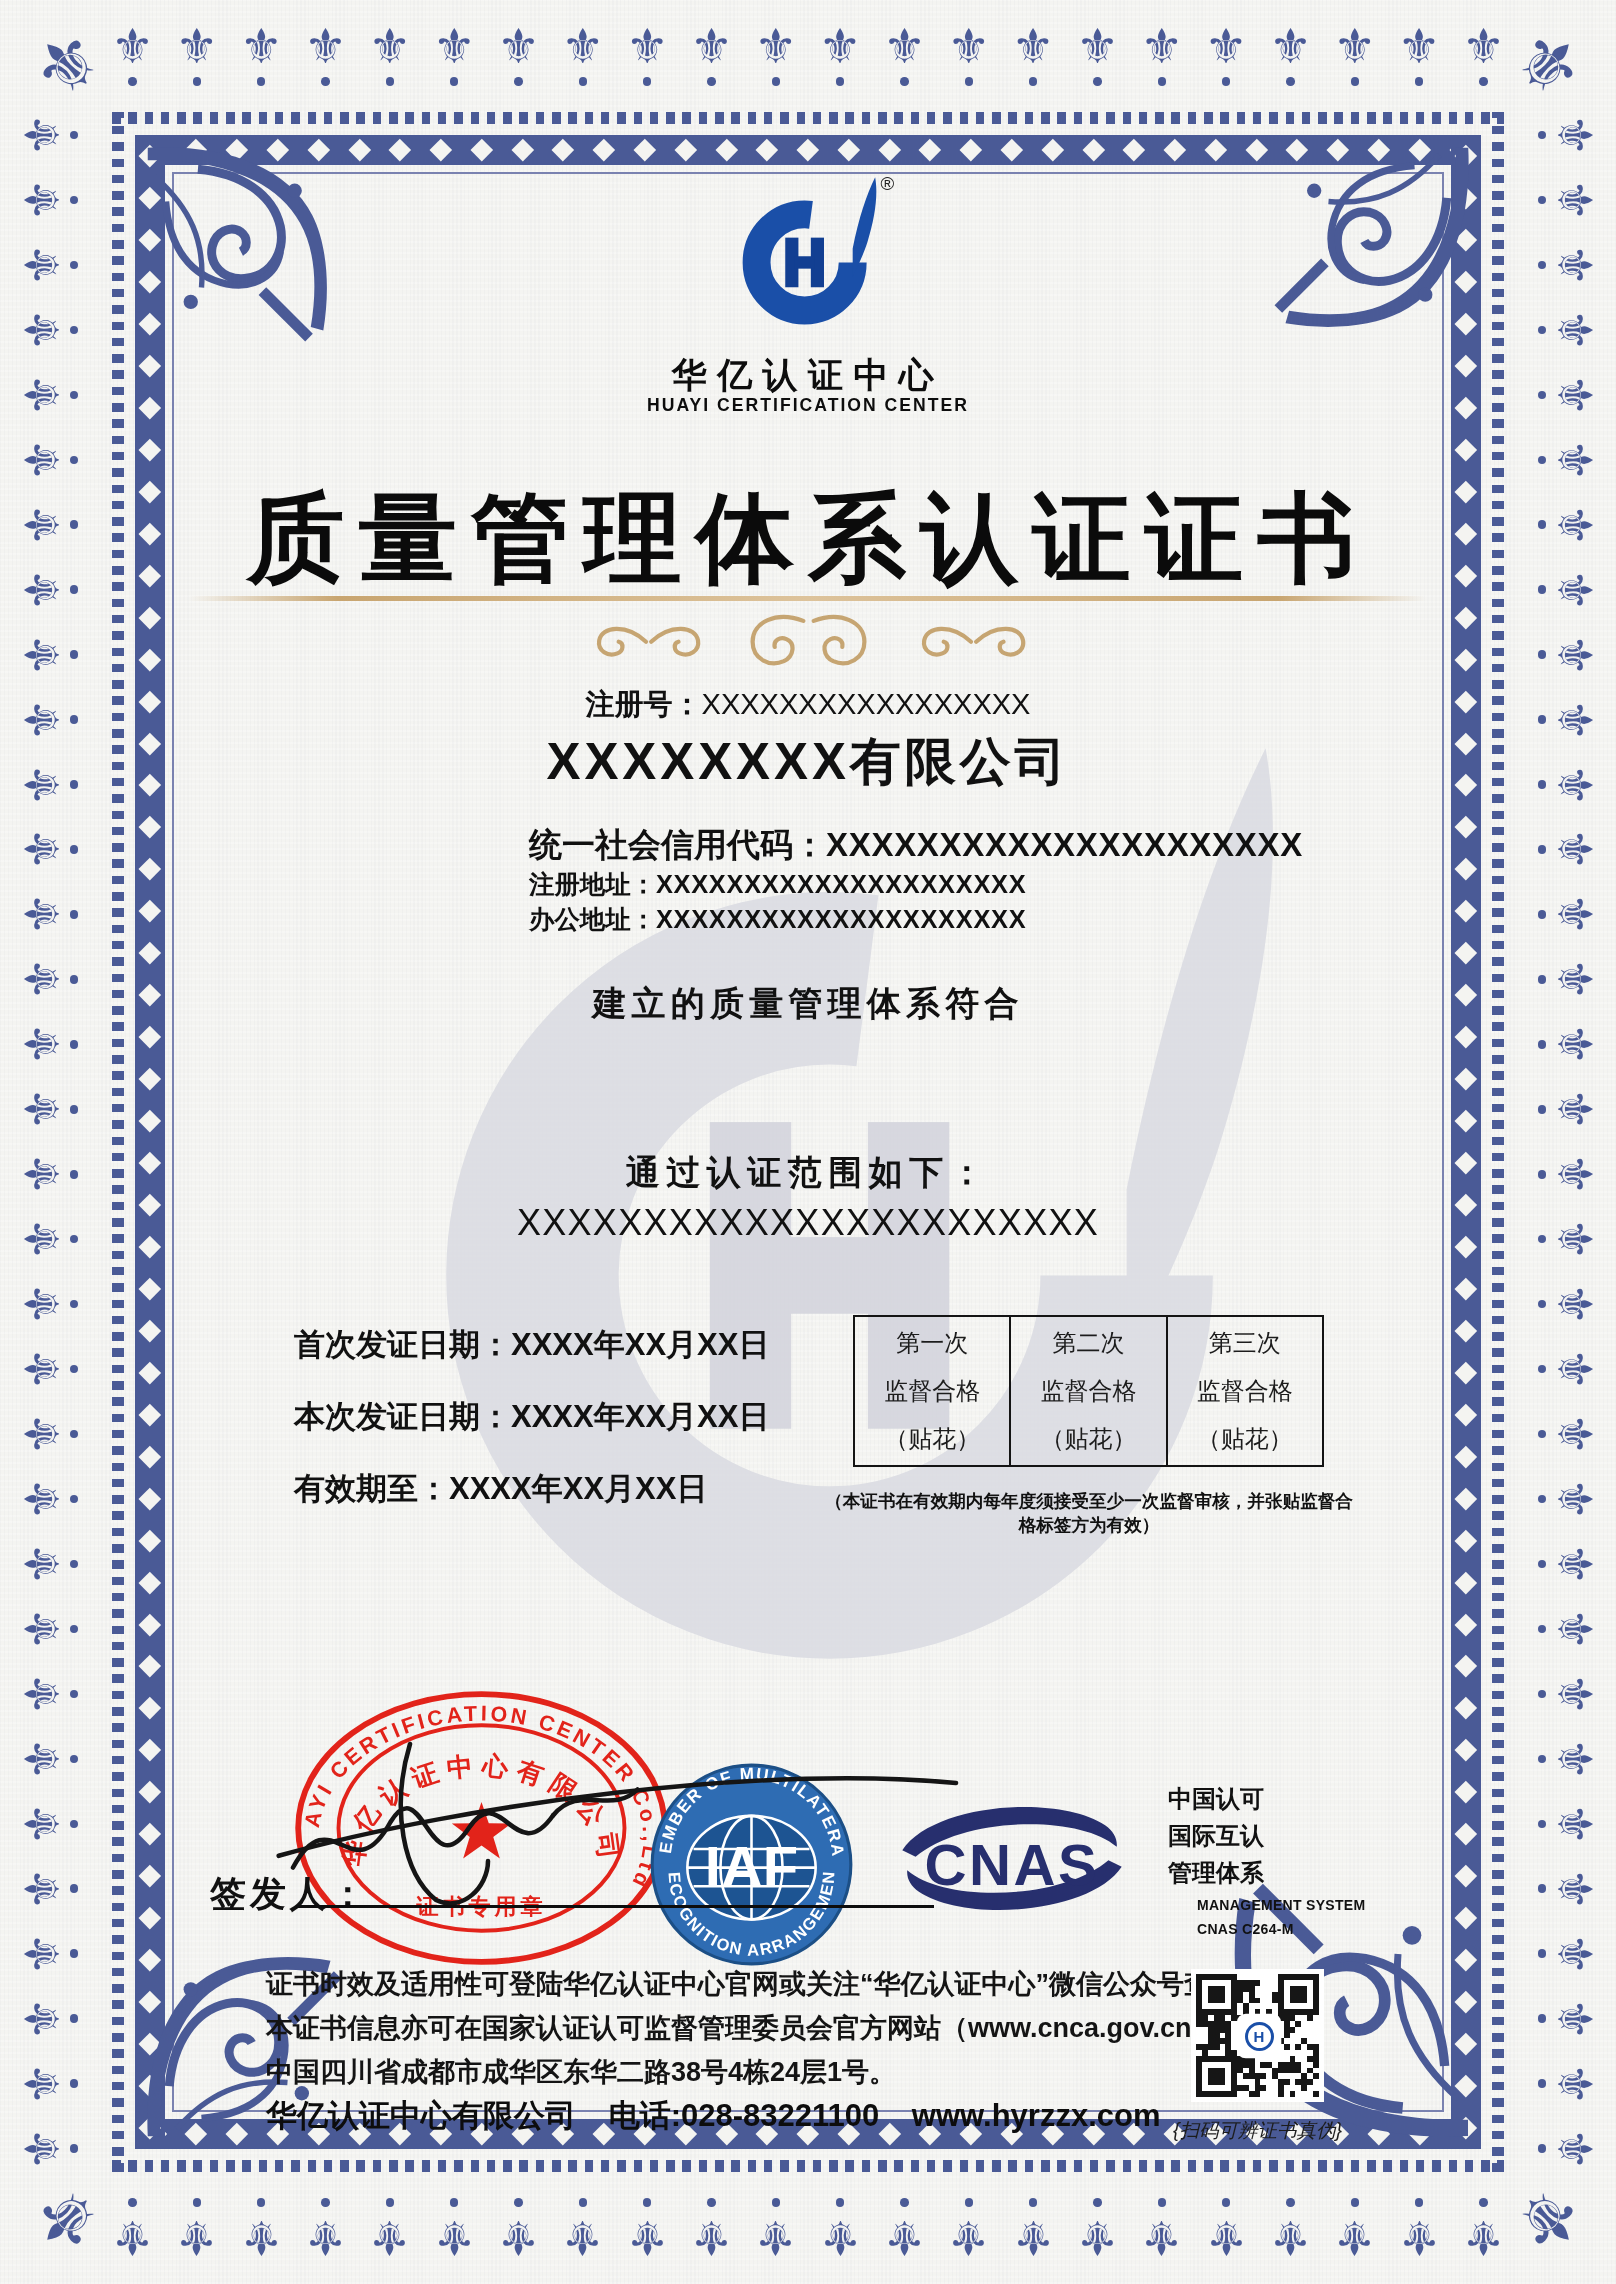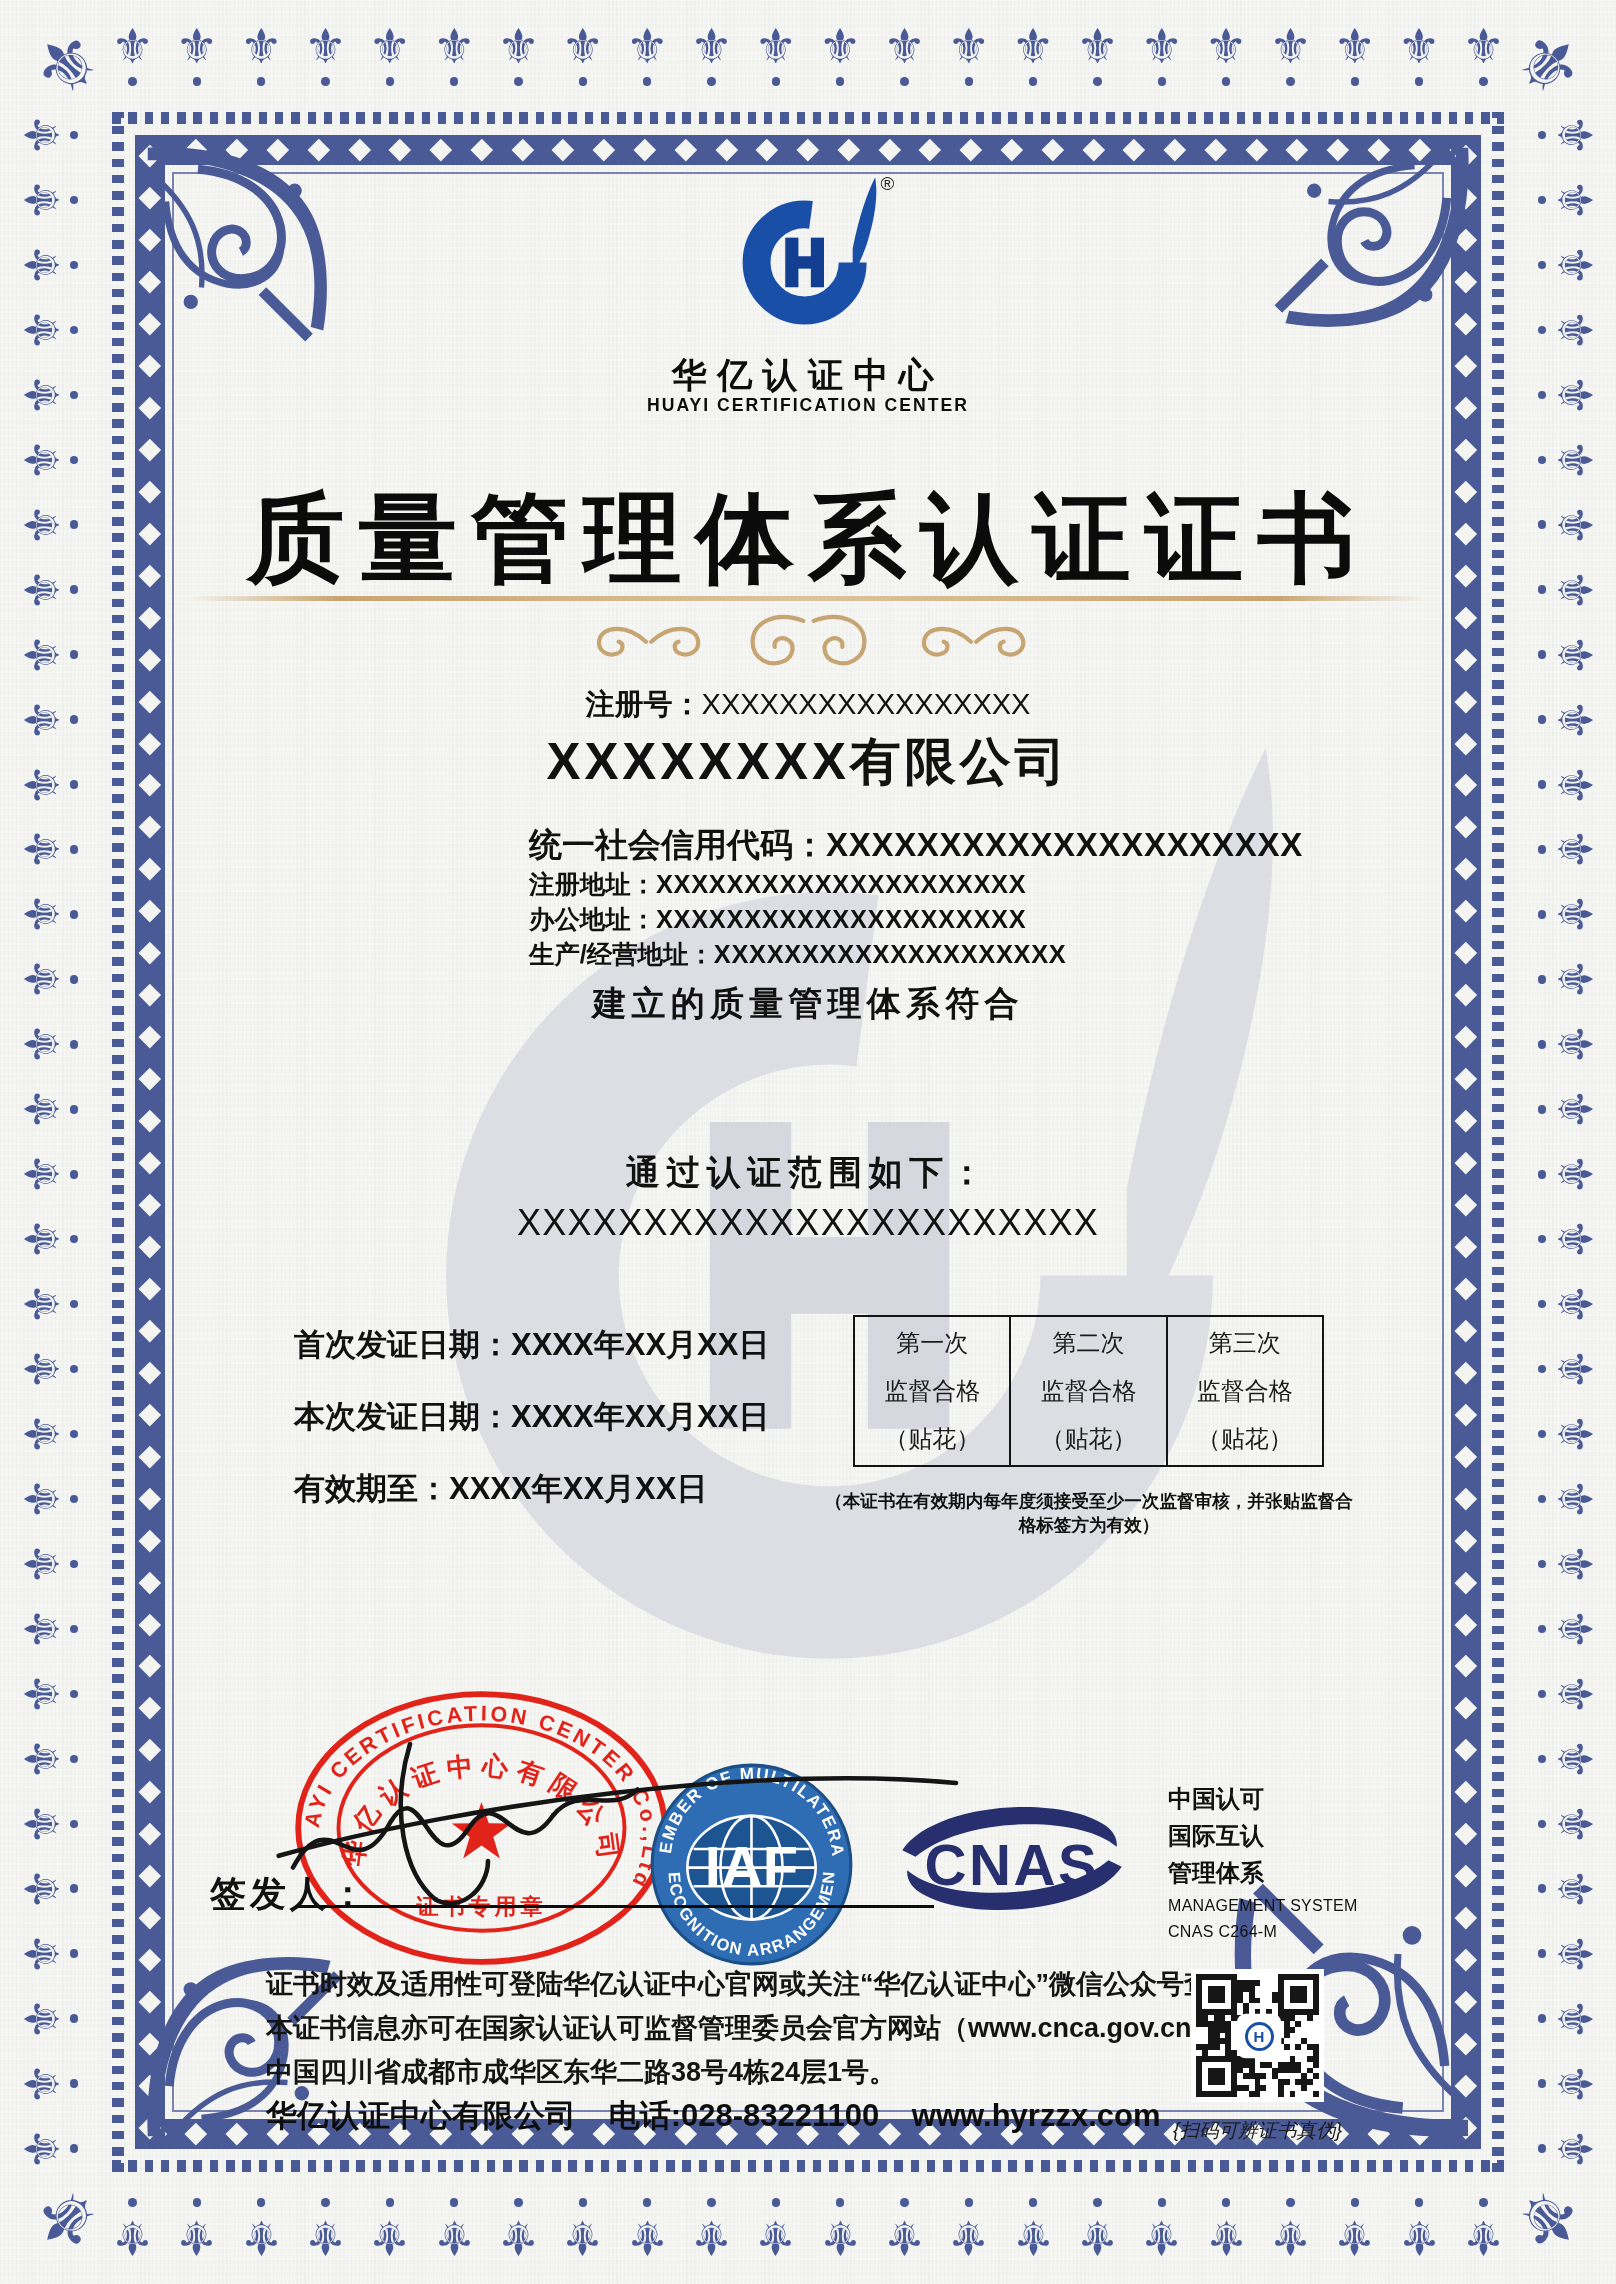--- a/index.html
+++ b/index.html
@@ -77,21 +77,21 @@
   .sup-cell:last-child{border-right:none;}
   .sup-note{left:819px;top:1489px;width:540px;text-align:center;font-size:17.6px;font-weight:bold;color:#111;}
   .stamp{left:286px;top:1685px;width:391px;height:286px;z-index:4;}
   .signature{left:273px;top:1705px;width:690px;height:221px;z-index:5;}
   .issuer{left:210px;top:1870px;font-size:36px;font-weight:bold;letter-spacing:3.9px;z-index:6;}
   .sig-line{left:296px;top:1905px;width:638px;height:3.3px;background:#0d0d0d;z-index:6;}
   .iaf{left:648px;top:1761px;width:207px;height:207px;}
   .cnas{left:880px;top:1792px;width:264px;height:133px;}
   .cnas-text{left:1168px;top:1787px;line-height:1;}
   .cnas-text .cl{font-size:24px;font-weight:bold;margin-bottom:13px;}
-  .cnas-text .el{font-size:16px;font-weight:400;margin-bottom:10.4px;letter-spacing:0.3px;}
+  .cnas-text .el{font-size:14px;font-weight:700;margin-bottom:10.4px;letter-spacing:0.3px;margin-left:29px;}
   .footer{left:266px;top:1962px;width:925px;}
   .footer .fline{font-size:27px;font-weight:600;line-height:44px;white-space:nowrap;color:#141414;}
   .company-line{left:266px;top:2095px;font-size:31px;font-weight:bold;white-space:nowrap;color:#0d0d0d;}
   .company-line .sp{margin-left:24px;}
   #qr-box{left:1191px;top:1969px;width:133px;height:133px;background:#fff;padding:5.2px;z-index:4;}
   #qr-grid{width:100%;height:100%;display:grid;grid-template-columns:repeat(21,1fr);grid-template-rows:repeat(21,1fr);}
   #qr-grid i{display:block;}
   #qr-grid i.on{background:#161616;}
   .qr-logo{left:1238px;top:2015px;width:42px;height:42px;background:#fff;border-radius:7.8px;
       display:flex;align-items:center;justify-content:center;z-index:5;box-shadow:0 0 0 1.3px #fff;}
@@ -802,23 +802,20 @@
   <div class="abs details">
     <div class="row">
       <span class="lab">统一社会信用代码：</span><span class="val">XXXXXXXXXXXXXXXXXXXXX</span>
     </div>
     <div class="row">
       <span class="lab">注册地址：</span><span class="val">XXXXXXXXXXXXXXXXXXXXX</span>
     </div>
     <div class="row">
       <span class="lab">办公地址：</span><span class="val">XXXXXXXXXXXXXXXXXXXXX</span>
     </div>
-    <div class="row">
-      <span class="lab">生产/经营地址：</span><span class="val">XXXXXXXXXXXXXXXXXXXX</span>
-    </div>
   </div>
 
   <div class="abs center conform">建立的质量管理体系符合</div>
   <div class="abs center scope-intro">通过认证范围如下：</div>
   <div class="abs center scope-val">XXXXXXXXXXXXXXXXXXXXXXX</div>
 
   <div class="abs dates">
     <div class="date-row">
       <span>首次发证日期：</span><span>XXXX年XX月XX日</span>
     </div>

